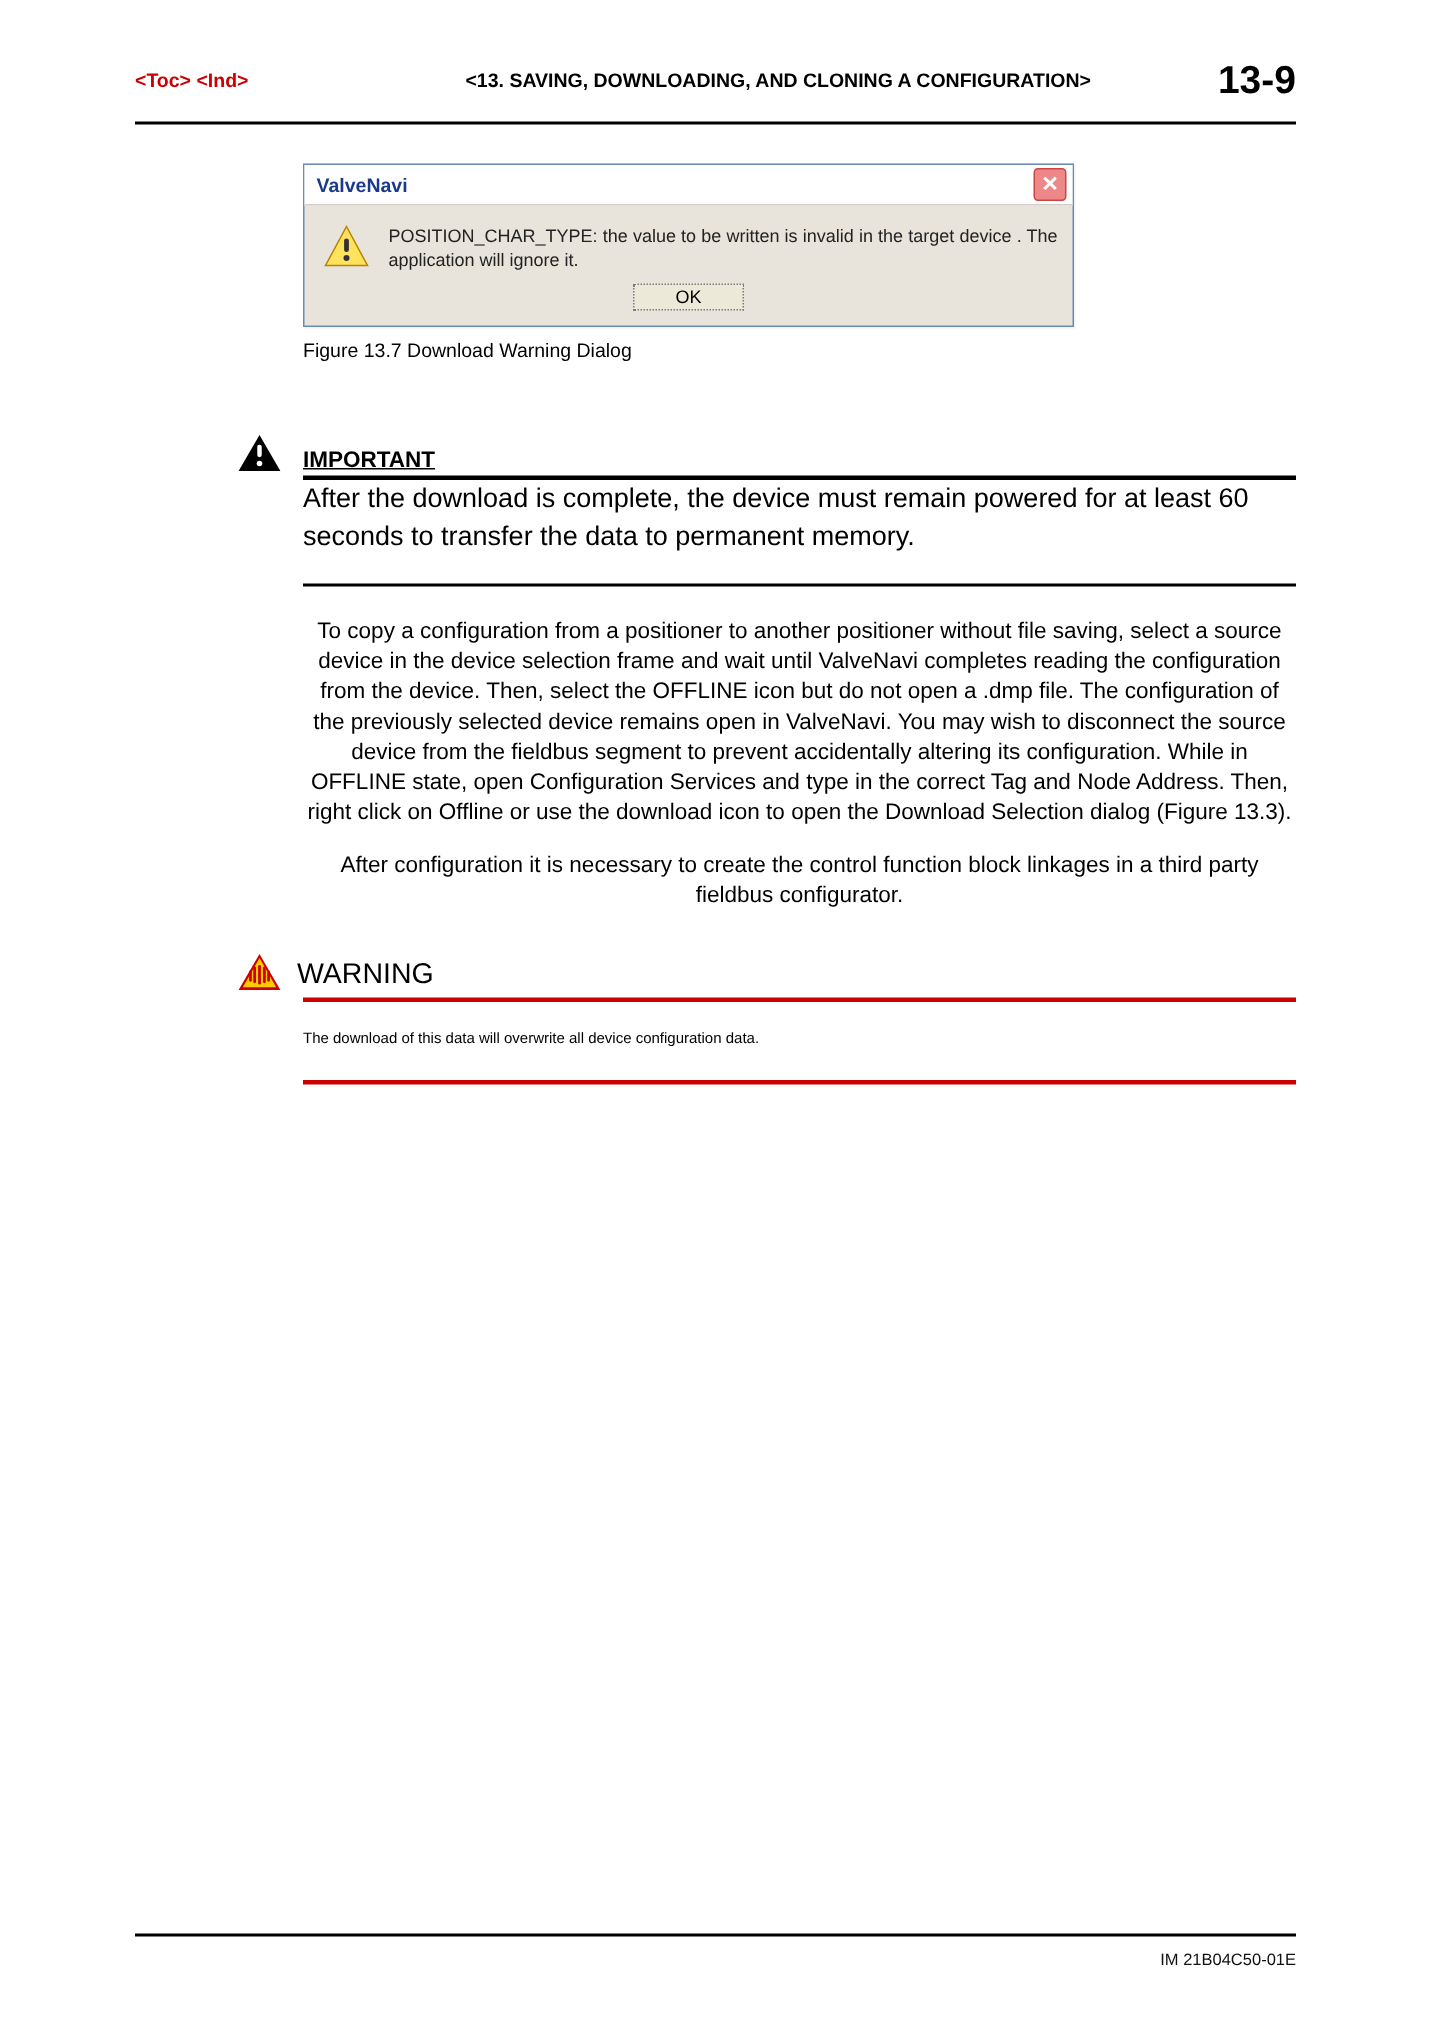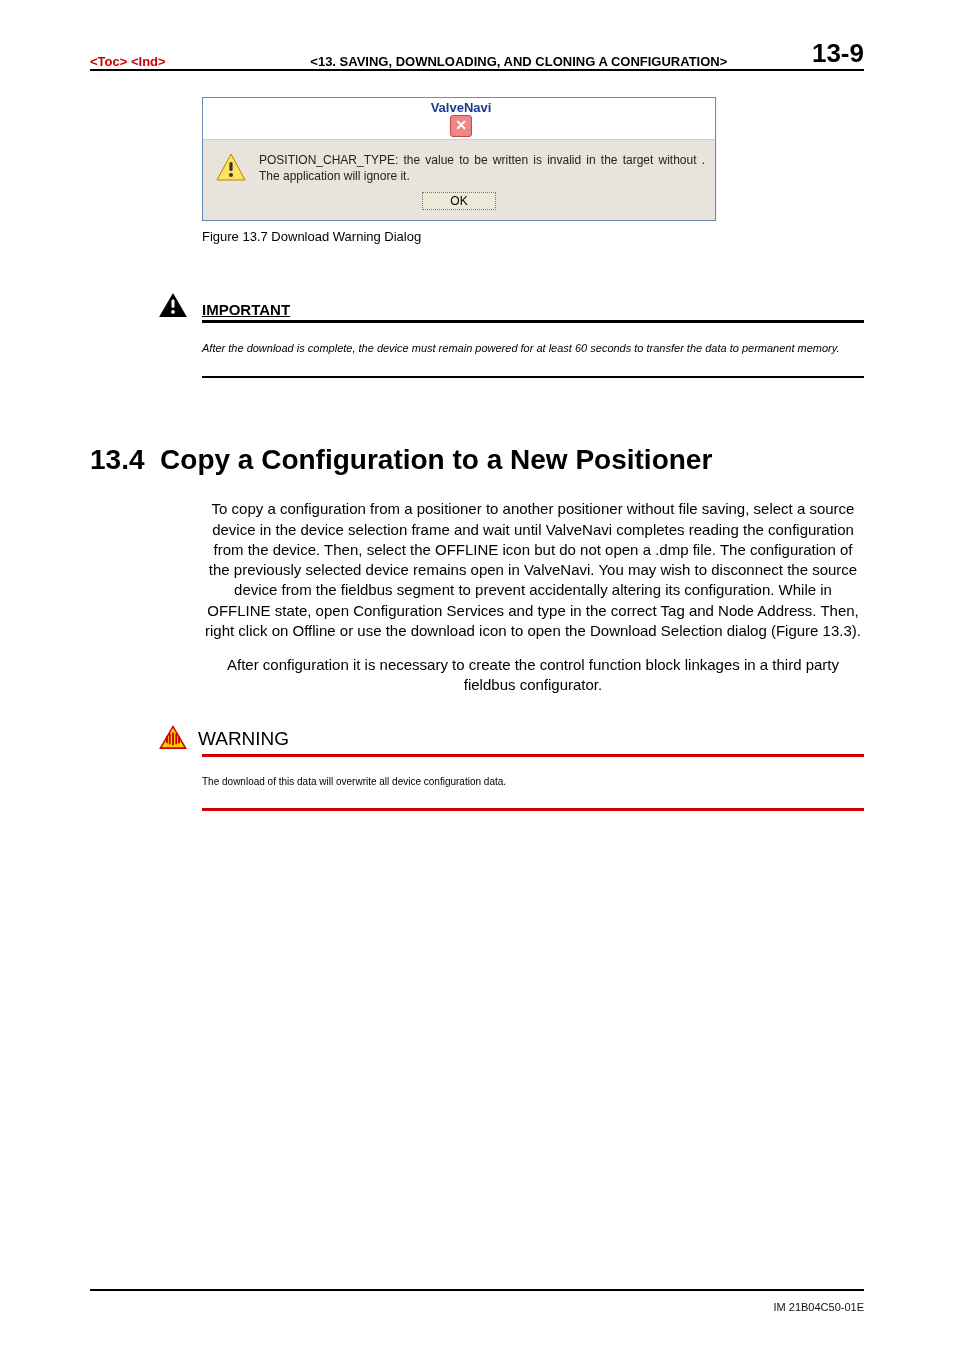--- a/index.html
+++ b/index.html
@@ -14,24 +14,24 @@
   }
   .page {
     padding: 38px 90px 0 90px;
     box-sizing: border-box;
     height: 100%;
     position: relative;
   }
   .top-header {
     display: flex;
     justify-content: space-between;
-    align-items: flex-end;
+    align-items: center;
     font-weight: bold;
     border-bottom: 2px solid #000;
-    padding-bottom: 0;
+    padding-bottom: 12px;
   }
   .top-header .left {
     font-size: 13px;
   }
   .top-header .center {
     font-size: 13px;
     flex: 1;
     text-align: center;
     padding-left: 60px;
   }
@@ -60,21 +60,20 @@
     font-size: 12px;
     box-shadow: 1px 1px 0 rgba(0,0,0,.05);
   }
   .dialog-titlebar {
     display: flex;
     justify-content: space-between;
     align-items: center;
     background: #fff;
     padding: 2px 4px 2px 8px;
     border-bottom: 1px solid #d0cfc7;
-    flex-direction: column;
   }
   .dialog-title {
     color: #1a3a8c;
     font-weight: bold;
     font-size: 13px;
   }
   .close-btn {
     width: 20px;
     height: 20px;
     border: 1px solid #c44;
@@ -143,24 +142,22 @@
     text-decoration: underline;
     display: inline-block;
     text-align: right;
   }
   .important-rule {
     border: 0;
     border-top: 3px solid #000;
     margin: 2px 0 0 0;
   }
   .important-text {
-    font-size: 11px;
+    font-size: 18px;
     line-height: 1.35;
-    margin-top: 18px;
-    font-style: italic;
   }
   .important-bottom-rule {
     border: 0;
     border-top: 2px solid #000;
     margin-top: 20px;
   }
 
   
   .section-head {
     font-size: 28px;
@@ -246,21 +243,21 @@
         <div class="dialog-titlebar">
           <span class="dialog-title">ValveNavi</span>
           <span class="close-btn">✕</span>
         </div>
         <div class="dialog-body">
           <svg class="warn-tri" viewBox="0 0 32 32">
             <polygon points="16,2 30,28 2,28" fill="#ffe35c" stroke="#b88400" stroke-width="1"></polygon>
             <rect x="14.4" y="10" width="3.2" height="9" rx="1.5" fill="#333"></rect>
             <circle cx="16" cy="23" r="2" fill="#333"></circle>
           </svg>
-          <div class="dialog-msg">POSITION_CHAR_TYPE: the value to be written is invalid in the target without . The application will ignore it.</div>
+          <div class="dialog-msg">POSITION_CHAR_TYPE: the value to be written is invalid in the target device . The application will ignore it.</div>
         </div>
         <div class="dialog-btnrow">
           <span class="ok-btn">OK</span>
         </div>
       </div>
       <div class="fig-caption">Figure 13.7  Download Warning Dialog</div>
     </div>
 
     <div class="important-block">
       <div class="important-head">
@@ -269,23 +266,20 @@
           <rect x="14.4" y="8" width="3.2" height="9" rx="1.5" fill="#fff"></rect>
           <circle cx="16" cy="21.5" r="2" fill="#fff"></circle>
         </svg>
         <span class="important-label">IMPORTANT</span>
       </div>
       <hr class="important-rule">
       <div class="important-text">After the download is complete, the device must remain powered for at least 60 seconds to transfer the data to permanent memory.</div>
       <hr class="important-bottom-rule">
     </div>
 
-    <h2 class="section-head">
-      <span>13.4</span>&nbsp;&nbsp;<span>Copy a Configuration to a New Positioner</span>
-    </h2>
     <div class="section-body">
       <p>To copy a configuration from a positioner to another positioner without file saving, select a source device in the device selection frame and wait until ValveNavi completes reading the configuration from the device.  Then, select the OFFLINE icon but do not open a .dmp file.  The configuration of the previously selected device remains open in ValveNavi.  You may wish to disconnect the source device from the fieldbus segment to prevent accidentally altering its configuration.  While in OFFLINE state, open Configuration Services and type in the correct Tag and Node Address.  Then, right click on Offline or use the download icon to open the Download Selection dialog (Figure 13.3).</p>
       <p>After configuration it is necessary to create the control function block linkages in a third party fieldbus configurator.</p>
     </div>
 
     <div class="warning-block">
       <div class="warning-head">
         <svg class="warning-icon" viewBox="0 0 32 28">
           <polygon points="16,1 31,27 1,27" fill="#cc0000"></polygon>
           <polygon points="16,4 28,25 4,25" fill="#ffcc00"></polygon>

